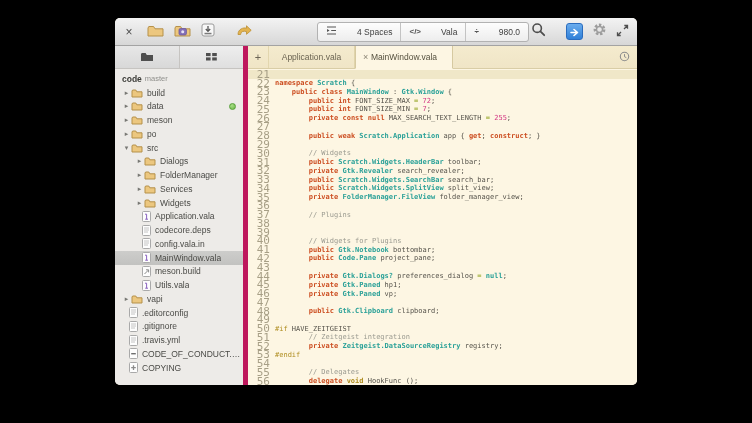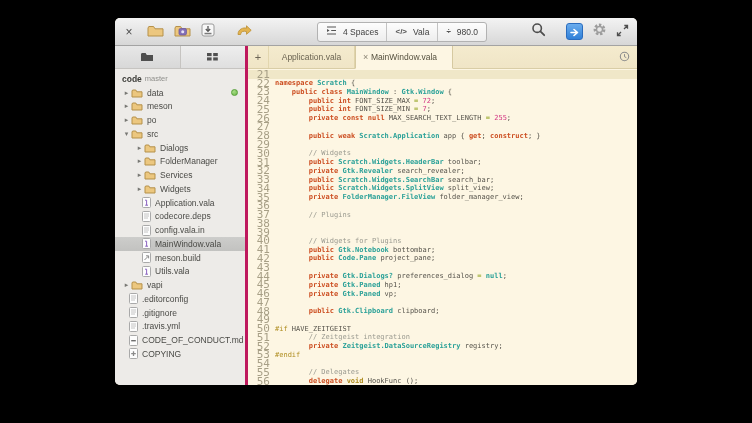--- a/index.html
+++ b/index.html
@@ -23,37 +23,37 @@
   }
   .hb-close{font-size:12px;color:#4c4c4c;line-height:1;cursor:default;width:12px;text-align:center;}
   .hb-icon{display:flex;align-items:center;justify-content:center;}
   .hb-gap10{margin-left:10px;} .hb-gap12{margin-left:12px;} .hb-gap20{margin-left:20px;}
   .segmented{
     margin-left:64px;height:18px;display:flex;align-items:stretch;
     background:linear-gradient(#fdfdfd,#ededed);
     border:1px solid #b2b2b2;border-radius:3px;overflow:hidden;
   }
   .segment{
-    display:flex;align-items:center;gap:6px;padding:0 8px;
+    display:flex;align-items:center;gap:20px;padding:0 8px;
     font-size:8.5px;color:#3f3f3f;white-space:nowrap;
   }
   .segment + .segment{border-left:1px solid #c3c3c3;}
   .seg-glyph{font-size:8px;color:#555;font-weight:bold;}
   .hb-right{margin-left:auto;display:flex;align-items:center;}
   .btn-blue{
     width:17px;height:17px;border-radius:3px;box-sizing:border-box;
     background:linear-gradient(#6aaced,#3080d8);border:1px solid #2a6cbe;
     display:flex;align-items:center;justify-content:center;margin-left:20px;
   }
   .hb-right .hb-icon{margin-left:0;}
   .hb-right .gap{margin-left:9px;}
   
   .content{flex:1;display:flex;min-height:0;}
   
-  .sidebar{flex:0 0 133px;width:133px;background:#edebe8;border-right:3px solid #be185d;display:flex;flex-direction:column;box-sizing:border-box;}
+  .sidebar{flex:0 0 133px;width:133px;background:#edebe8;border-right:5px solid #be185d;display:flex;flex-direction:column;box-sizing:border-box;}
   .sidebar-header{flex:0 0 22px;height:22px;display:flex;background:linear-gradient(#eeeeee,#dfdfdf);border-bottom:1px solid #c6c4c1;}
   .sh-btn{flex:1;display:flex;align-items:center;justify-content:center;}
   .sh-btn:first-child{border-right:1px solid #c6c4c1;background:linear-gradient(#e7e7e7,#d8d8d8);}
   .tree{flex:1;overflow:hidden;padding-top:3px;}
   .tree-row{height:13.75px;display:flex;align-items:center;font-size:8.5px;color:#4a4a46;white-space:nowrap;position:relative;}
   .tree-row.selected{background:linear-gradient(#cdcdcb,#c2c2c0);}
   .tree-row .expander{font-size:7px;color:#787874;width:9px;text-align:center;flex:0 0 9px;}
   .tree-row .t-icon{display:flex;align-items:center;margin-right:4px;}
   .tree-row .t-label{overflow:hidden;text-overflow:ellipsis;}
   .proj-name{font-weight:bold;font-size:8.5px;color:#3c3c38;margin-left:7px;}
@@ -223,20 +223,30 @@
           </span>
         </div>
       </div>
 
       <div class="tree" id="tree">
         <div class="tree-row">
           <span class="proj-name">code</span>
           <span class="proj-branch">master</span>
         </div>
 
+      <div class="tree-row">
+            <span style="display: inline-block; width: 7px;"></span>
+            <span class="expander">▸</span>
+            <span class="t-icon">
+              <svg width="12" height="10">
+                <path d="M1 3 L1 9 L11 9 L11 3.8 L5.8 3.8 L4.8 2 L1.6 2 Z" fill="#ecc77f" stroke="#b5914b" stroke-width="1" stroke-linejoin="round"></path>
+              </svg>
+            </span>
+            <span class="t-label">build</span>
+          </div>
           <div class="tree-row">
             <span style="display: inline-block; width: 7px;"></span>
             <span class="expander">▸</span>
             <span class="t-icon">
               <svg width="12" height="10">
                 <path d="M1 3 L1 9 L11 9 L11 3.8 L5.8 3.8 L4.8 2 L1.6 2 Z" fill="#ecc77f" stroke="#b5914b" stroke-width="1" stroke-linejoin="round"></path>
               </svg>
             </span>
             <span class="t-label">data</span>
             <span class="vcs-dot"></span>

